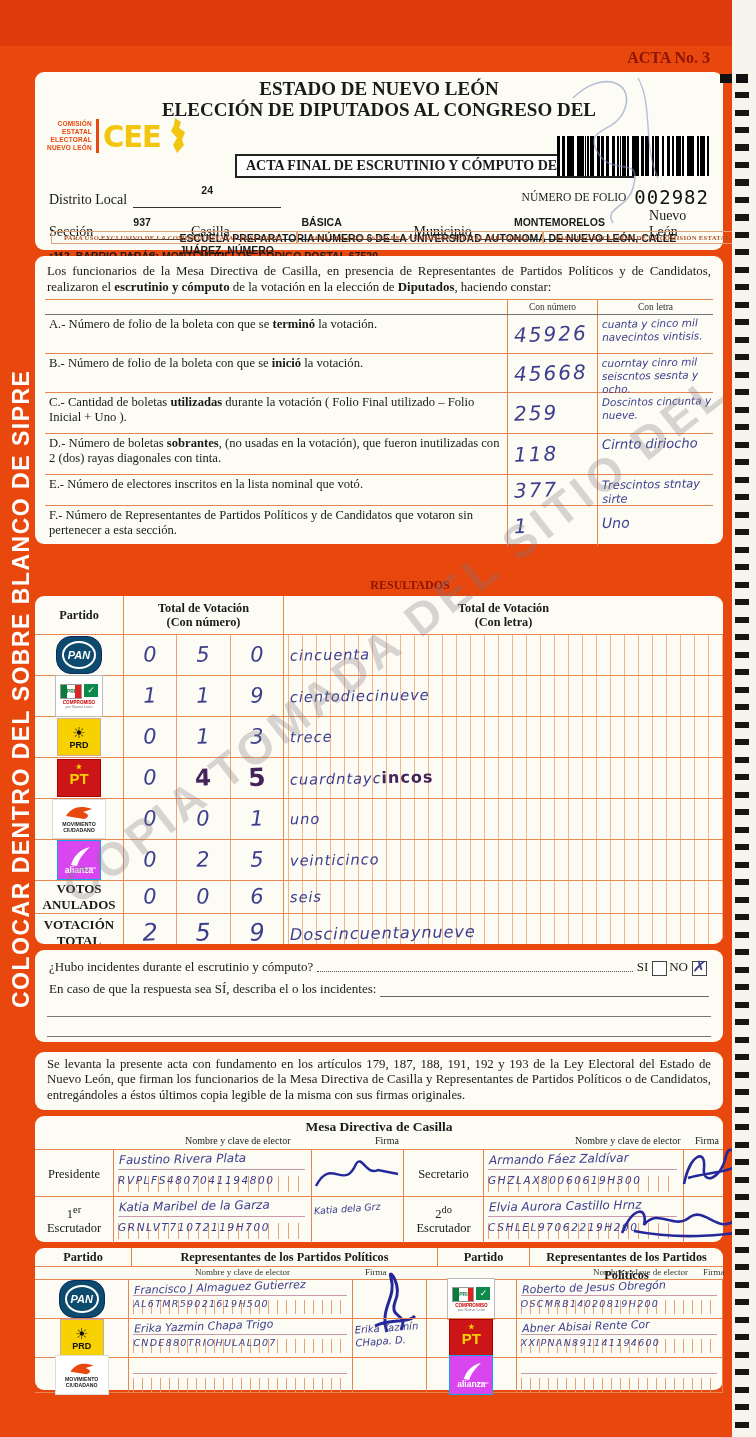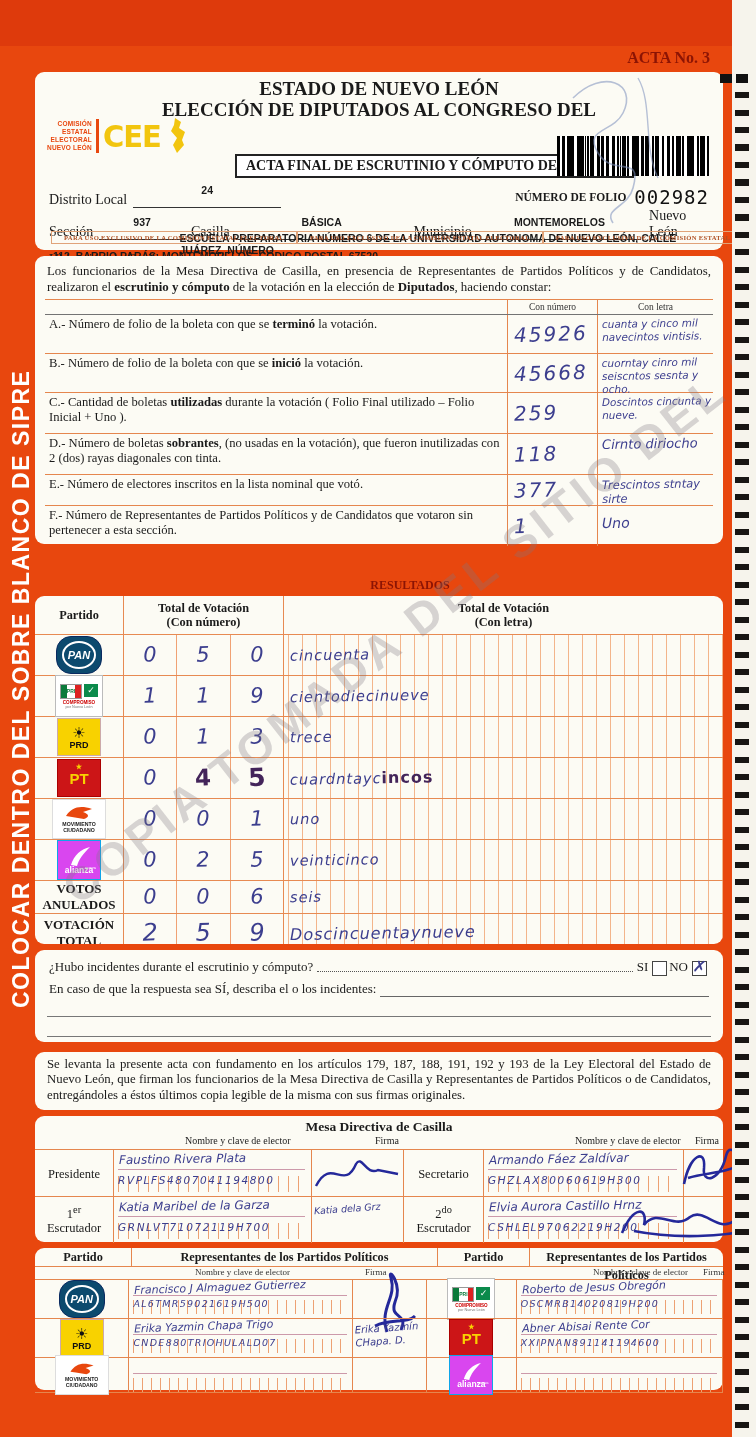--- a/index.html
+++ b/index.html
@@ -40,21 +40,21 @@
   .hrow{position:absolute;left:14px;right:14px;display:flex;align-items:flex-end;gap:6px;}
   .row-distrito{top:112px;}
   .row-seccion{top:136px;}
   .row-ubic{top:160px;}
   .row-ubic2{top:178px;}
   .lbl{font-size:14px;}
   .val-line{display:inline-block;border-bottom:1.3px solid #333;text-align:center;
     font-family:"Liberation Sans",sans-serif;font-weight:bold;font-size:10.5px;padding:0 4px 11px 4px;}
   .w150{width:140px;} .w90{width:90px;} .w180{width:190px;} .w170{width:180px;} .flex1{flex:1;}
   .folio{margin-left:auto;display:flex;align-items:center;gap:8px;}
-  .folio-lbl{font-weight:bold;font-size:11.5px;}
+  .folio-lbl{font-weight:normal;font-size:11.5px;}
   .folio-val{font-family:"DejaVu Sans Mono",monospace;font-size:19px;letter-spacing:1px;color:#111;}
   .estado{font-size:14px;margin-left:2px;}
   .uso-row{position:absolute;left:16px;right:16px;bottom:6px;display:flex;justify-content:space-between;}
   .uso-box{border:1px solid #e0a379;color:#b05226;font-size:6.6px;font-weight:bold;
     padding:2px 12px;letter-spacing:.3px;white-space:nowrap;}
 
   
   .card-scrutiny{top:256px;height:288px;padding:6px 10px;box-sizing:border-box;}
   .intro{margin:2px 2px 4px 2px;font-size:12.9px;line-height:1.22;text-align:justify;}
   .sc-table{border-top:1px solid #e5864e;}

